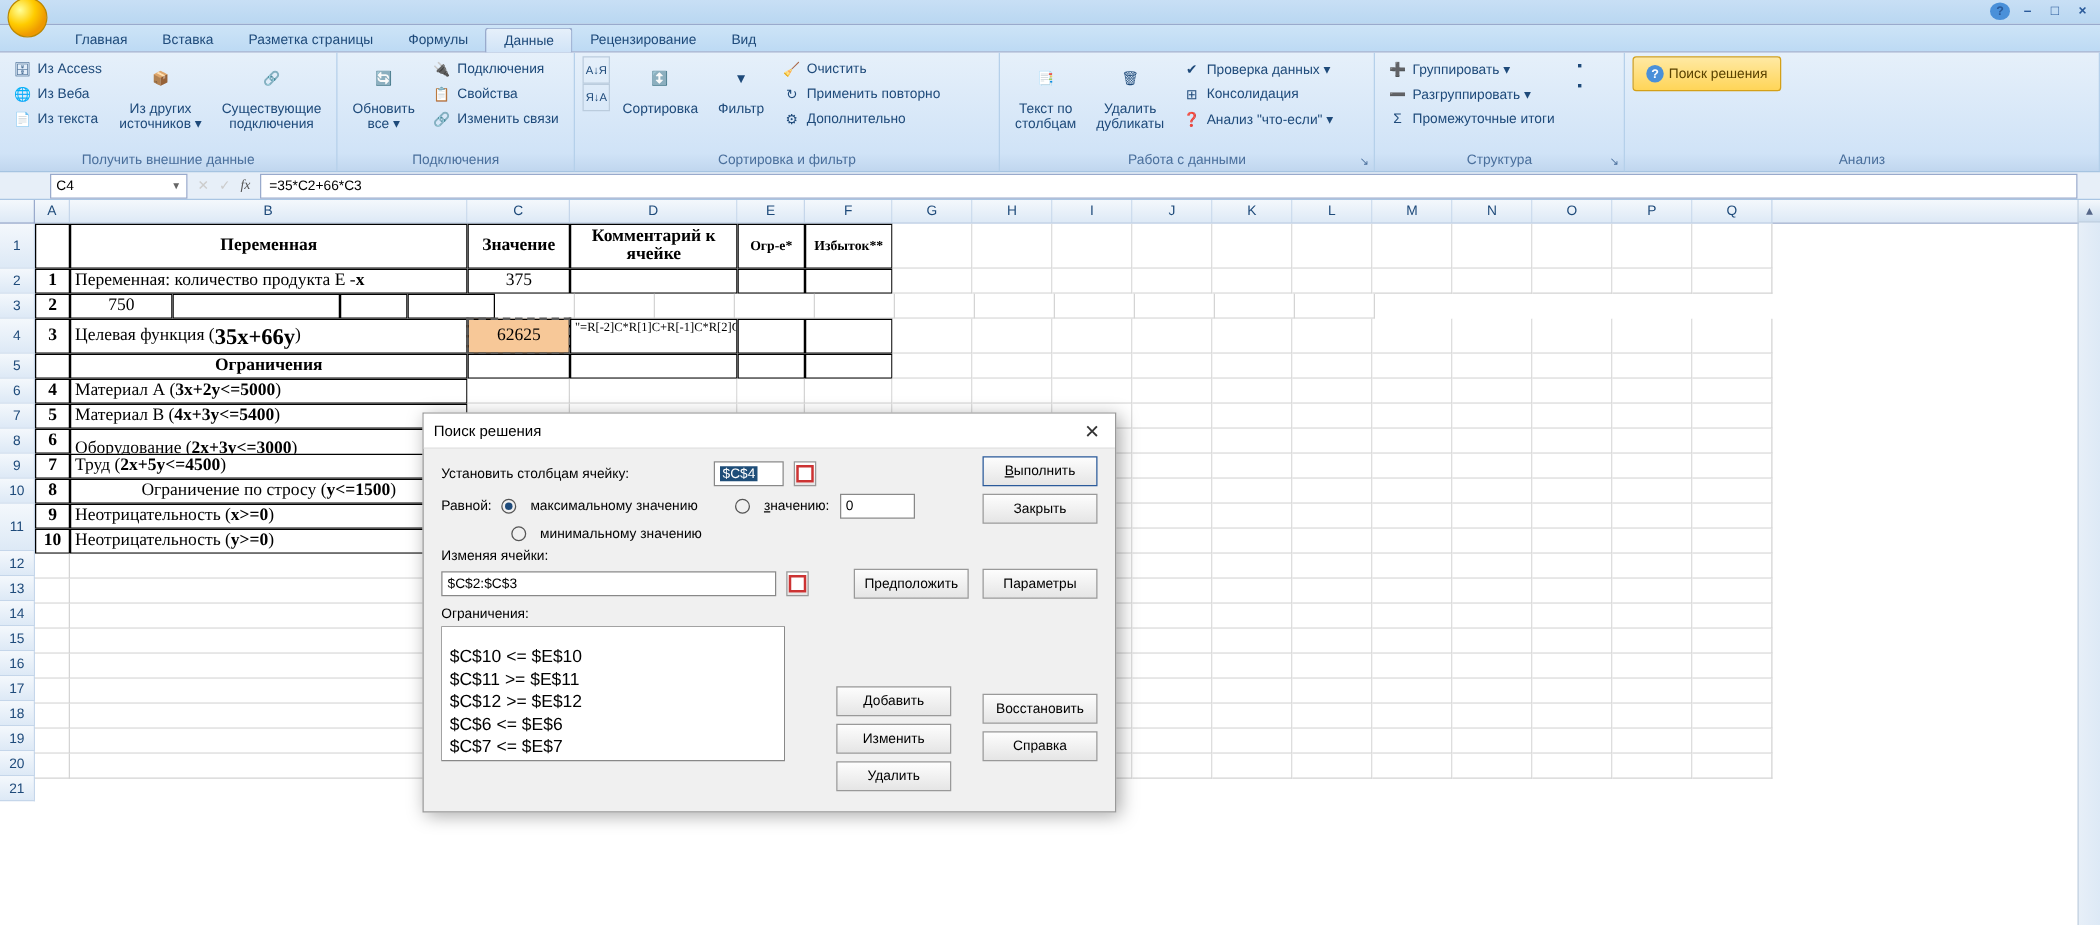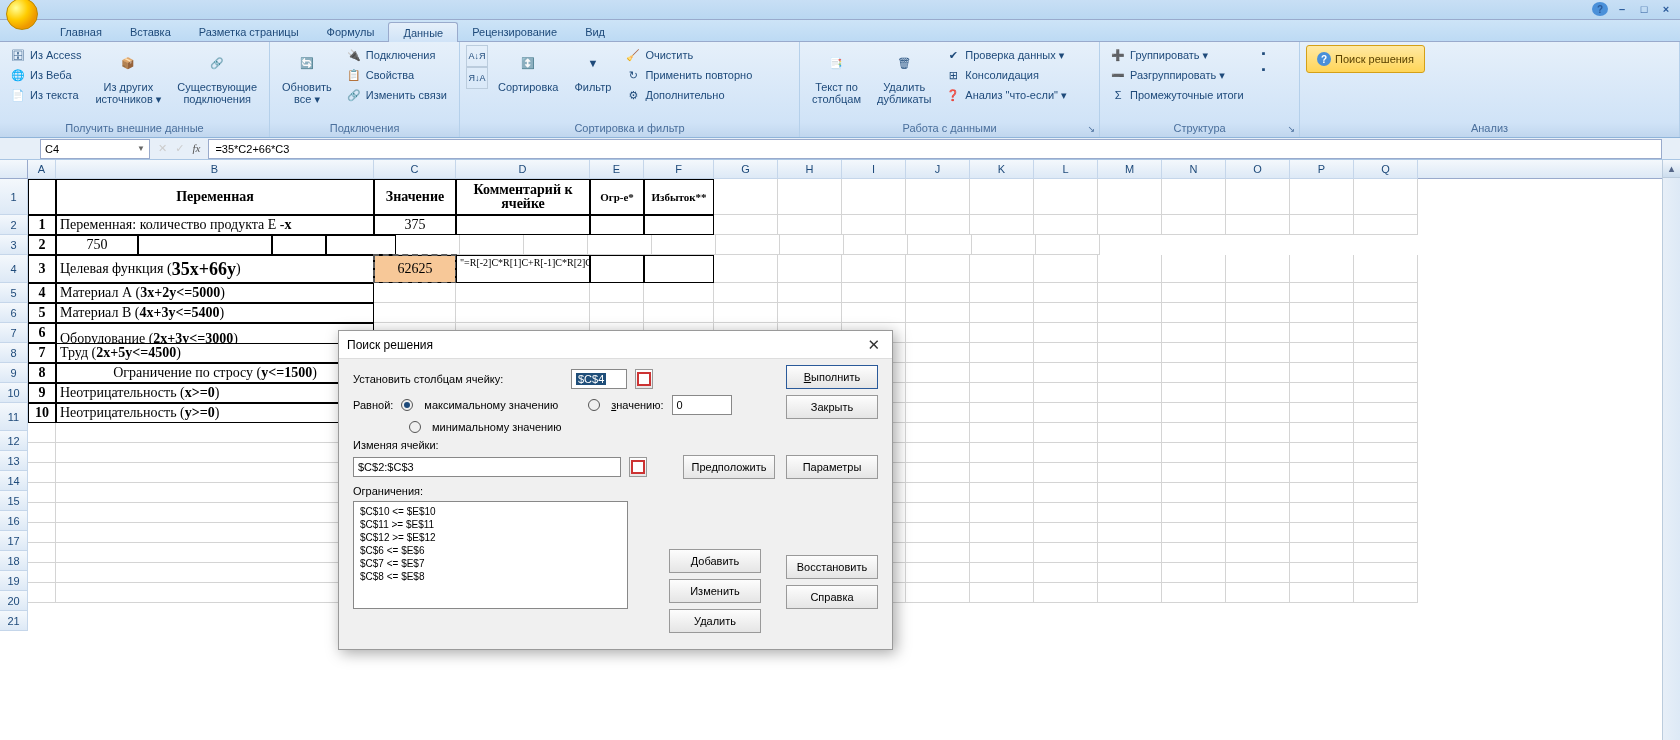--- a/index.html
+++ b/index.html
@@ -63,21 +63,21 @@
 .dialog-body { padding:10px 14px; position:relative; font-size:11px; color:#000; }
 .drow { display:flex; align-items:center; gap:8px; margin-bottom:6px; }
 .dinput { background:#fff; border:1px solid #888; height:20px; padding:0 4px; display:inline-flex; align-items:center; }
 .dinput.target { width:56px; background:#fff; }
 .dinput.target span { background:#1f4e79; color:#fff; padding:0 2px; }
 .refbtn { width:18px; height:20px; border:1px solid #999; background:linear-gradient(#fff,#e6e6e6); display:inline-flex; align-items:center; justify-content:center; cursor:pointer; }
 .refbtn::before { content:""; width:10px; height:10px; border:2px solid #c33; background:#fff; }
 .dbtn { width:92px; height:24px; background:linear-gradient(#fdfdfd,#e5e5e5); border:1px solid #999; cursor:pointer; font-size:11px; }
 .radio { width:12px; height:12px; border-radius:50%; border:1px solid #555; display:inline-flex; align-items:center; justify-content:center; margin-right:3px; }
 .radio.checked::after { content:""; width:6px; height:6px; border-radius:50%; background:#1e4a7a; }
-.constraints-list { width:275px; height:108px; background:#fff; border:1px solid #888; padding:3px 6px; overflow-y:scroll; font-size:10px; }
+.constraints-list { width:275px; height:108px; background:#fff; border:1px solid #888; padding:14px 6px; overflow-y:scroll; font-size:14px; }
 .constraints-list div { padding:1px 0; }
 .right-btns { position:absolute; right:14px; top:6px; display:flex; flex-direction:column; gap:6px; }
 .mid-btns2 { position:absolute; left:330px; top:190px; display:flex; flex-direction:column; gap:6px; }
 .underline-letter { text-decoration:underline; }
 
 
 .vscroll { position:absolute; right:0; top:160px; width:18px; bottom:0; background:linear-gradient(90deg,#e7eff8,#dde9f6); border-left:1px solid #bcd; }
 .vscroll .thumb-top { height:18px; background:linear-gradient(#f4f8fc,#cde); border-bottom:1px solid #bcd; display:flex; align-items:center; justify-content:center; color:#568; }
 </style>
 </head>
@@ -296,21 +296,21 @@
       <div class="rowhead" style="height: 36px;">1</div>
       <div class="rowhead" style="height: 20px;">2</div>
       <div class="rowhead" style="height: 20px;">3</div>
       <div class="rowhead" style="height: 28px;">4</div>
       <div class="rowhead" style="height: 20px;">5</div>
       <div class="rowhead" style="height: 20px;">6</div>
       <div class="rowhead" style="height: 20px;">7</div>
       <div class="rowhead" style="height: 20px;">8</div>
       <div class="rowhead" style="height: 20px;">9</div>
       <div class="rowhead" style="height: 20px;">10</div>
-      <div class="rowhead" style="height: 28px;">11</div>
+      <div class="rowhead" style="height: 38px;">11</div>
       <div class="rowhead" style="height: 20px;">12</div>
       <div class="rowhead" style="height: 20px;">13</div>
       <div class="rowhead" style="height: 20px;">14</div>
       <div class="rowhead" style="height: 20px;">15</div>
       <div class="rowhead" style="height: 20px;">16</div>
       <div class="rowhead" style="height: 20px;">17</div>
       <div class="rowhead" style="height: 20px;">18</div>
       <div class="rowhead" style="height: 20px;">19</div>
       <div class="rowhead" style="height: 20px;">20</div>
       <div class="rowhead" style="height: 20px;">21</div>
@@ -385,20 +385,39 @@
         <div class="cell" style="width: 64px; height: 28px;"></div>
         <div class="cell" style="width: 64px; height: 28px;"></div>
         <div class="cell" style="width: 64px; height: 28px;"></div>
         <div class="cell" style="width: 64px; height: 28px;"></div>
         <div class="cell" style="width: 64px; height: 28px;"></div>
         <div class="cell" style="width: 64px; height: 28px;"></div>
         <div class="cell" style="width: 64px; height: 28px;"></div>
         <div class="cell" style="width: 64px; height: 28px;"></div>
       </div>
       <div class="row" style="height: 20px;">
+        <div class="cell b-border" style="width: 28px; height: 20px;"></div>
+        <div class="cell b-border center bold" style="width: 318px; height: 20px;">Ограничения</div>
+        <div class="cell b-border center" style="width: 82px; height: 20px;"></div>
+        <div class="cell b-border" style="width: 134px; height: 20px;"></div>
+        <div class="cell b-border" style="width: 54px; height: 20px;"></div>
+        <div class="cell b-border" style="width: 70px; height: 20px;"></div>
+        <div class="cell" style="width: 64px; height: 20px;"></div>
+        <div class="cell" style="width: 64px; height: 20px;"></div>
+        <div class="cell" style="width: 64px; height: 20px;"></div>
+        <div class="cell" style="width: 64px; height: 20px;"></div>
+        <div class="cell" style="width: 64px; height: 20px;"></div>
+        <div class="cell" style="width: 64px; height: 20px;"></div>
+        <div class="cell" style="width: 64px; height: 20px;"></div>
+        <div class="cell" style="width: 64px; height: 20px;"></div>
+        <div class="cell" style="width: 64px; height: 20px;"></div>
+        <div class="cell" style="width: 64px; height: 20px;"></div>
+        <div class="cell" style="width: 64px; height: 20px;"></div>
+      </div>
+      <div class="row" style="height: 20px;">
         <div class="cell b-border center bold" style="width: 28px; height: 20px;">4</div>
         <div class="cell b-border" style="width: 318px; height: 20px;">Материал А (<b>3x+2y&lt;=5000</b>)</div>
         <div class="cell" style="width: 82px; height: 20px;"></div>
         <div class="cell" style="width: 134px; height: 20px;"></div>
         <div class="cell" style="width: 54px; height: 20px;"></div>
         <div class="cell" style="width: 70px; height: 20px;"></div>
         <div class="cell" style="width: 64px; height: 20px;"></div>
         <div class="cell" style="width: 64px; height: 20px;"></div>
         <div class="cell" style="width: 64px; height: 20px;"></div>
         <div class="cell" style="width: 64px; height: 20px;"></div>

